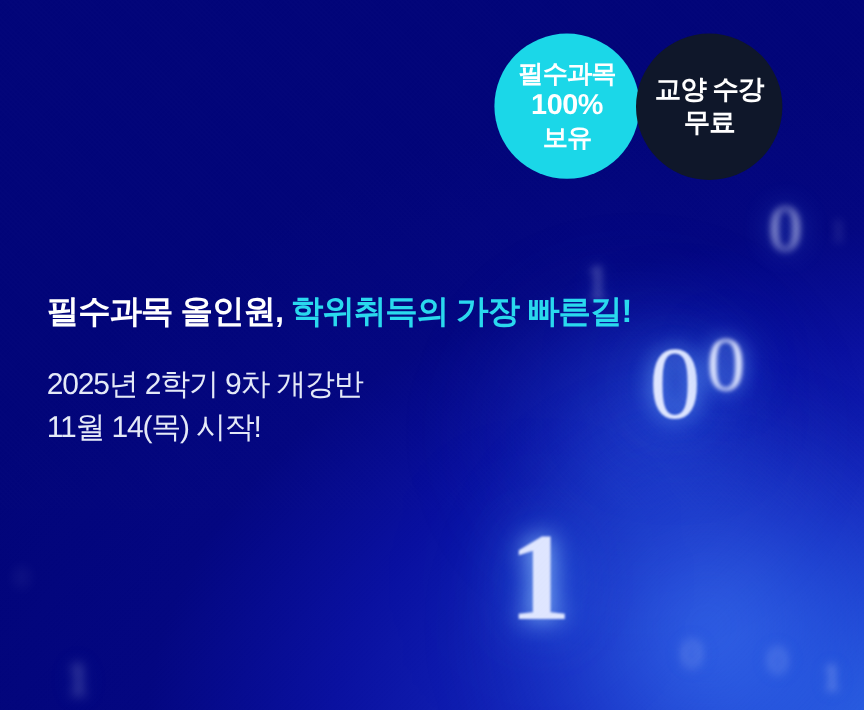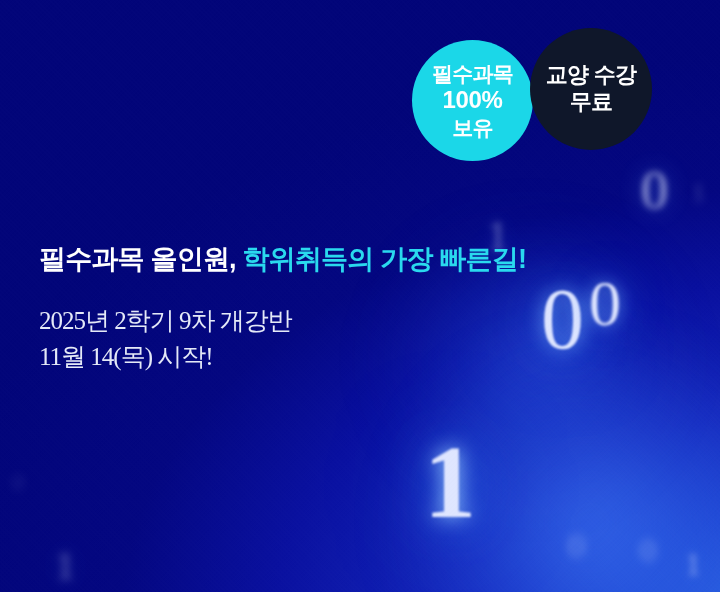--- a/index.html
+++ b/index.html
@@ -98,21 +98,21 @@
     border-radius: 50%;
     display: flex;
     flex-direction: column;
     align-items: center;
     justify-content: center;
     text-align: center;
     font-weight: 700;
   }
   .badge-cyan {
     left: 0px;
-    top: 12px;
+    top: 0;
     width: 121px;
     height: 121px;
     background: #1bd7e8;
     color: #ffffff;
     font-size: 21px;
     line-height: 1.20;
     letter-spacing: -0.7px;
     z-index: 2;
   }
   .badge-black {
@@ -170,21 +170,21 @@
 
   .schedule {
     margin: 28px 0 0 0;
     font-size: 25px;
     font-weight: 400;
     letter-spacing: -1px;
     line-height: 1.42;
     color: #e4e9f7;
     white-space: nowrap;
   }
-  .schedule span { display: block; font-family: Liberation Serif, serif; }
+  .schedule span { display: block; }
 </style>
 </head>
 <body>
 
 <div id="banner">
 
   <div class="bg-base"></div>
   <div class="bg-glow-mid"></div>
   <div class="bg-glow-br"></div>
 

